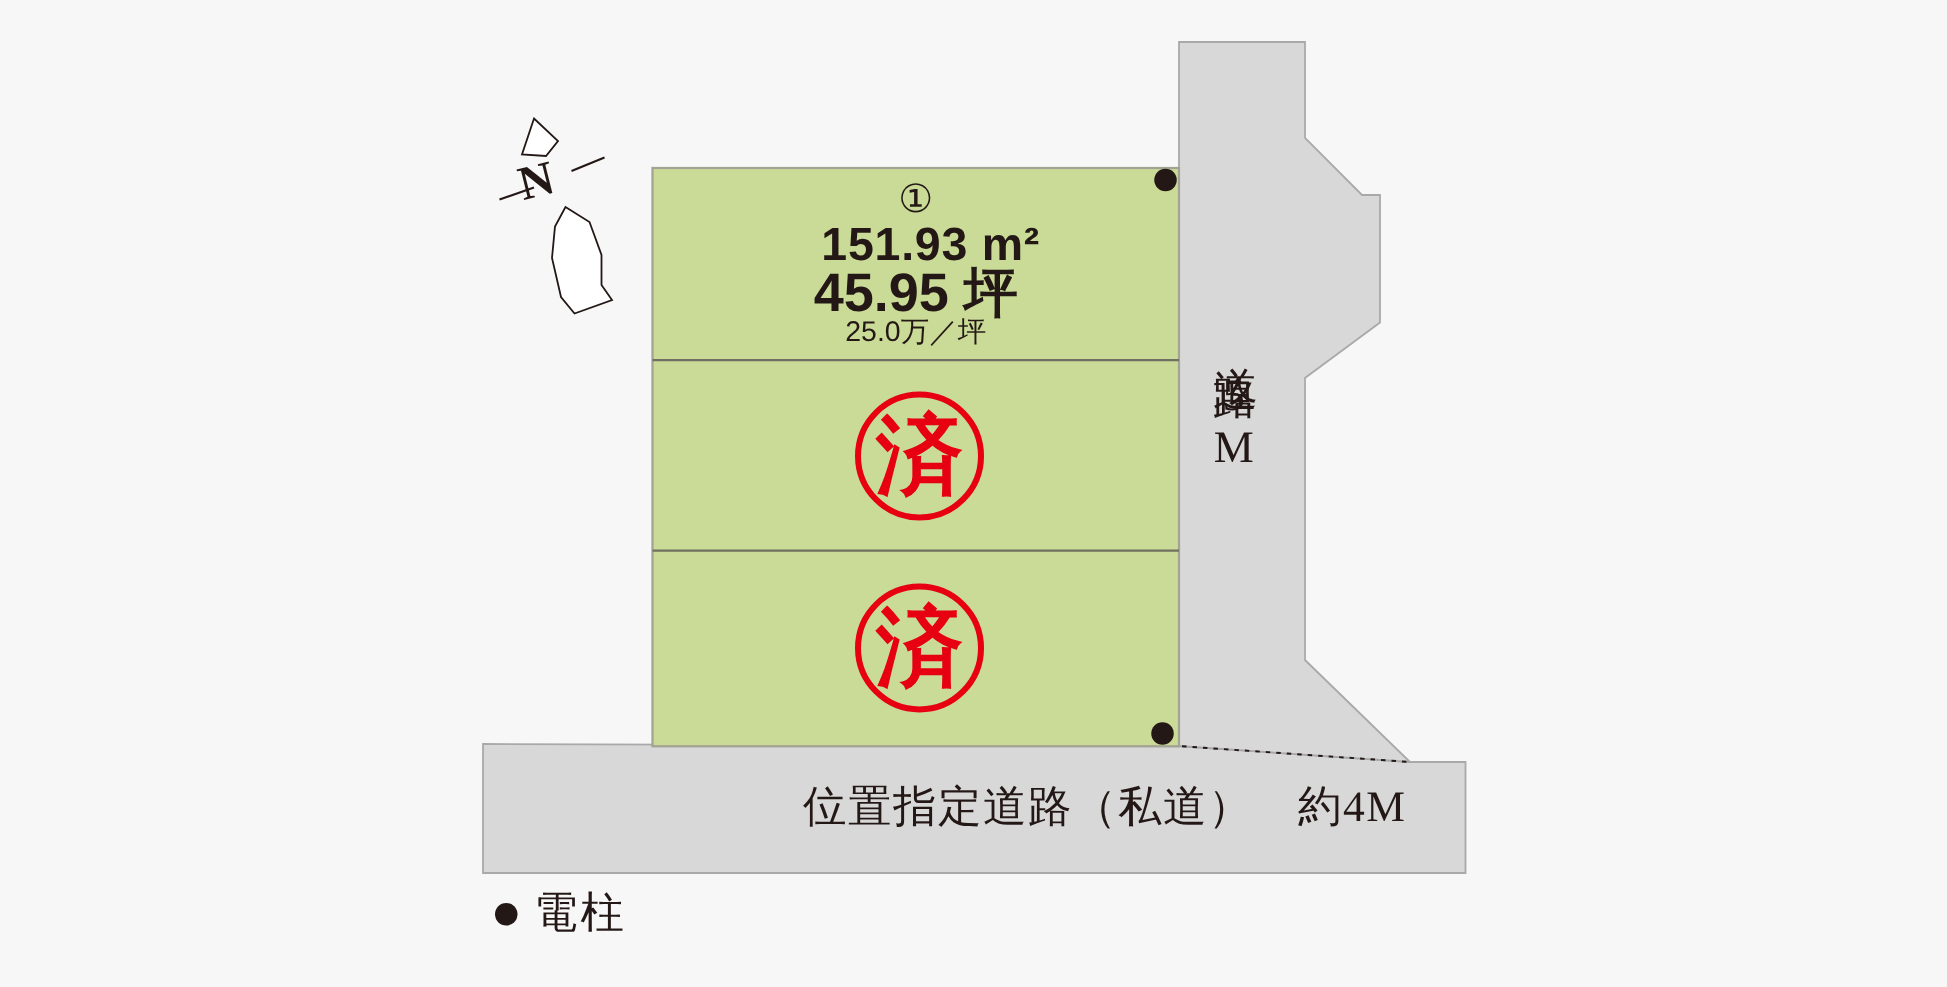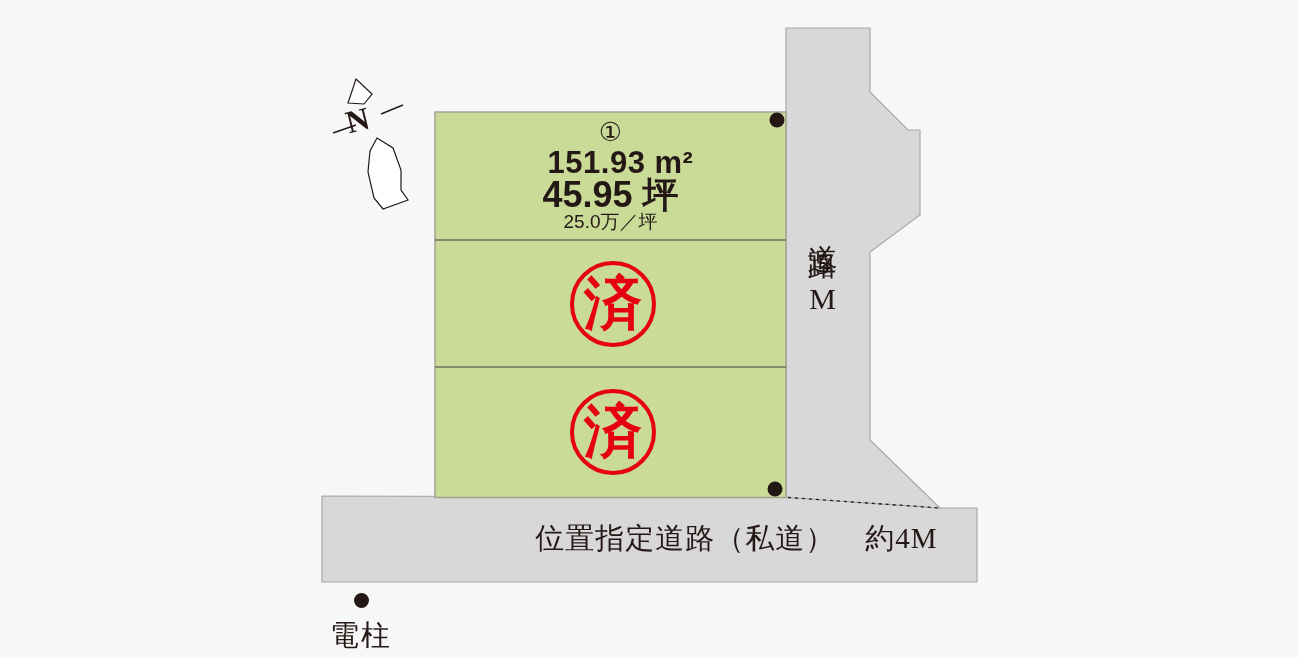--- a/index.html
+++ b/index.html
@@ -108,21 +108,20 @@
     margin-left: 32px;
   }
 
   
   .legend {
     left: 330px;
     top: 593px;
     display: flex;
     align-items: center;
     gap: 11px;
-    flex-direction: column;
   }
   .legend .pole-dot {
     width: 15px;
     height: 15px;
     border-radius: 50%;
     background: var(--ink, #231815);
   }
   .legend .legend-label {
     font-size: 29px;
     line-height: 32px;

